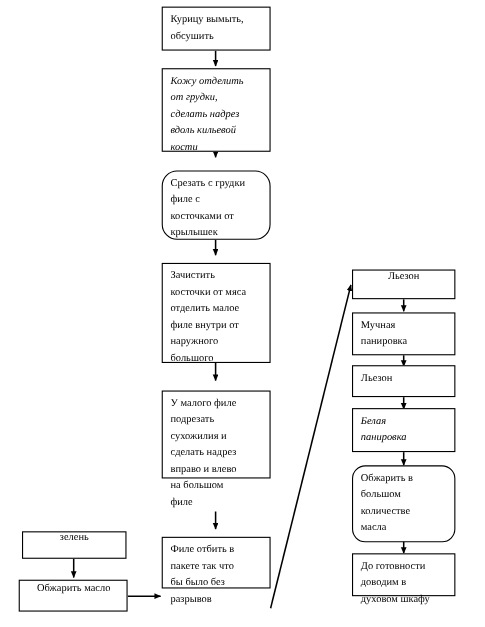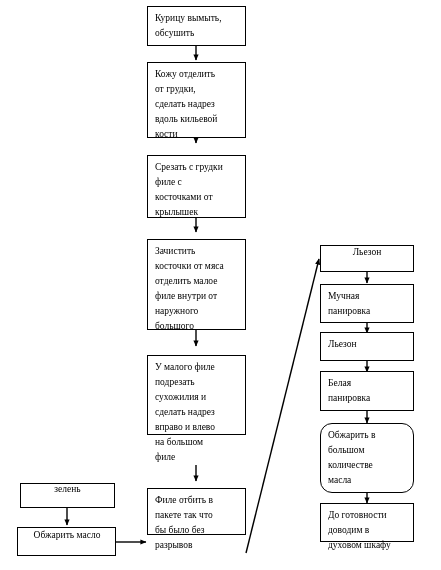--- a/index.html
+++ b/index.html
@@ -81,27 +81,27 @@
     <line x1="367" y1="361" x2="367" y2="372" stroke="#000000" stroke-width="1.4" marker-end="url(#arrowhead)"></line>
 
     <line x1="367" y1="411" x2="367" y2="423" stroke="#000000" stroke-width="1.4" marker-end="url(#arrowhead)"></line>
 
     <line x1="367" y1="492" x2="367" y2="503" stroke="#000000" stroke-width="1.4" marker-end="url(#arrowhead)"></line>
   </svg>
 
   <div class="node" style="left:147px; top:6px; width:99px; height:40px;">Курицу вымыть,
 обсушить</div>
 
-  <div class="node" style="left:147px; top:62px; width:99px; height:76px;">Кожу отделить
+  <div class="node" style="left:147px; top:62px; width:99px; height:76px;font-style:italic;">Кожу отделить
 от грудки,
 сделать надрез
 вдоль кильевой
 кости</div>
 
-  <div class="node" style="left:147px; top:155px; width:99px; height:63px;">Срезать с грудки
+  <div class="node" style="left:147px; top:155px; width:99px; height:63px;border-radius:14px;">Срезать с грудки
 филе с
 косточками от
 крылышек</div>
 
   <div class="node" style="left:147px; top:239px; width:99px; height:91px;">Зачистить
 косточки от мяса
 отделить малое
 филе внутри от
 наружного
 большого</div>
@@ -123,21 +123,21 @@
 
   <div class="node vcenter" style="left:17px; top:527px; width:99px; height:29px;">Обжарить масло</div>
 
   <div class="node center-text vcenter" style="left:320px; top:245px; width:94px; height:27px;">Льезон</div>
 
   <div class="node" style="left:320px; top:284px; width:94px; height:39px;font-family:Liberation Serif, serif;">Мучная
 панировка</div>
 
   <div class="node" style="left:320px; top:332px; width:94px; height:29px;">Льезон</div>
 
-  <div class="node" style="left:320px; top:371px; width:94px; height:40px;">Белая
+  <div class="node" style="left:320px; top:371px; width:94px; height:40px;font-style:italic;">Белая
 панировка</div>
 
   <div class="node" style="left:320px; top:423px; width:94px; height:70px;border-radius:12px;">Обжарить в
 большом
 количестве
 масла</div>
 
   <div class="node" style="left:320px; top:503px; width:94px; height:39px;">До готовности
 доводим в
 духовом шкафу</div>

